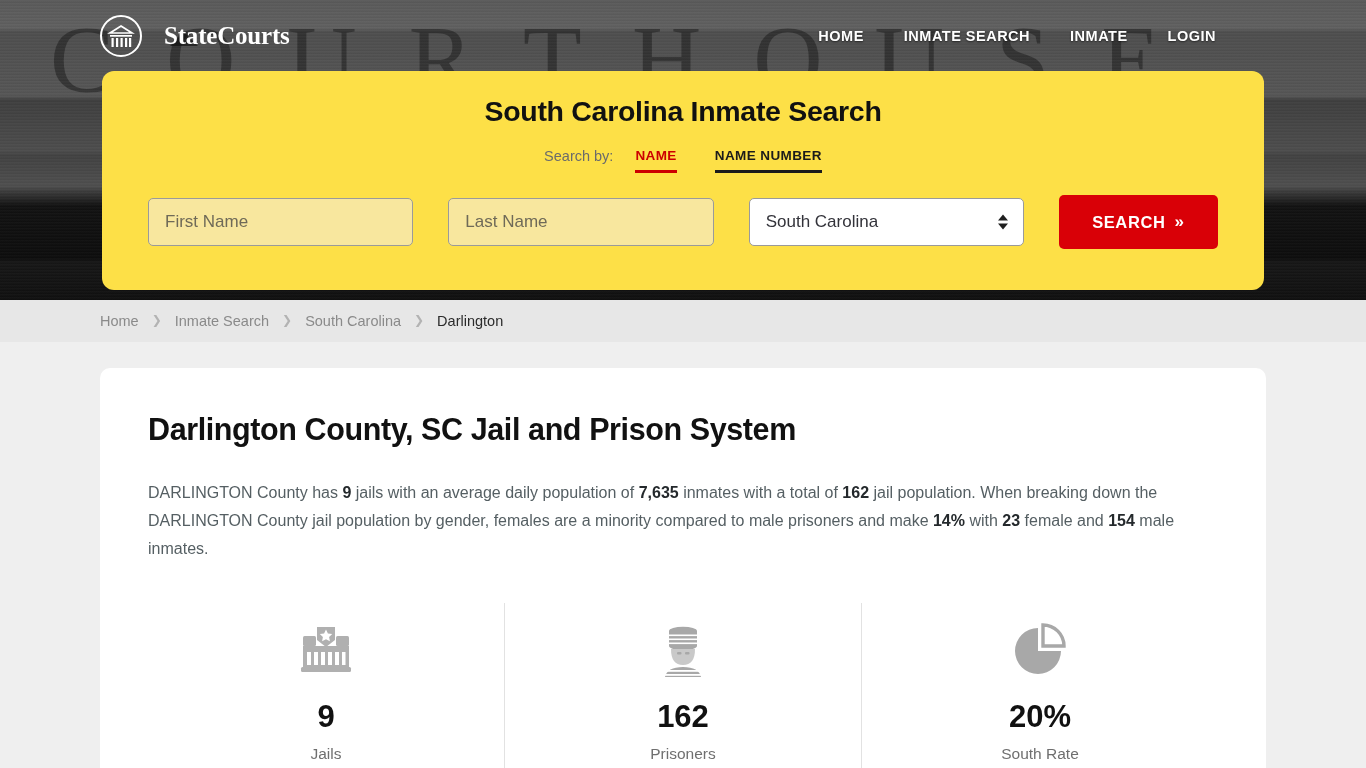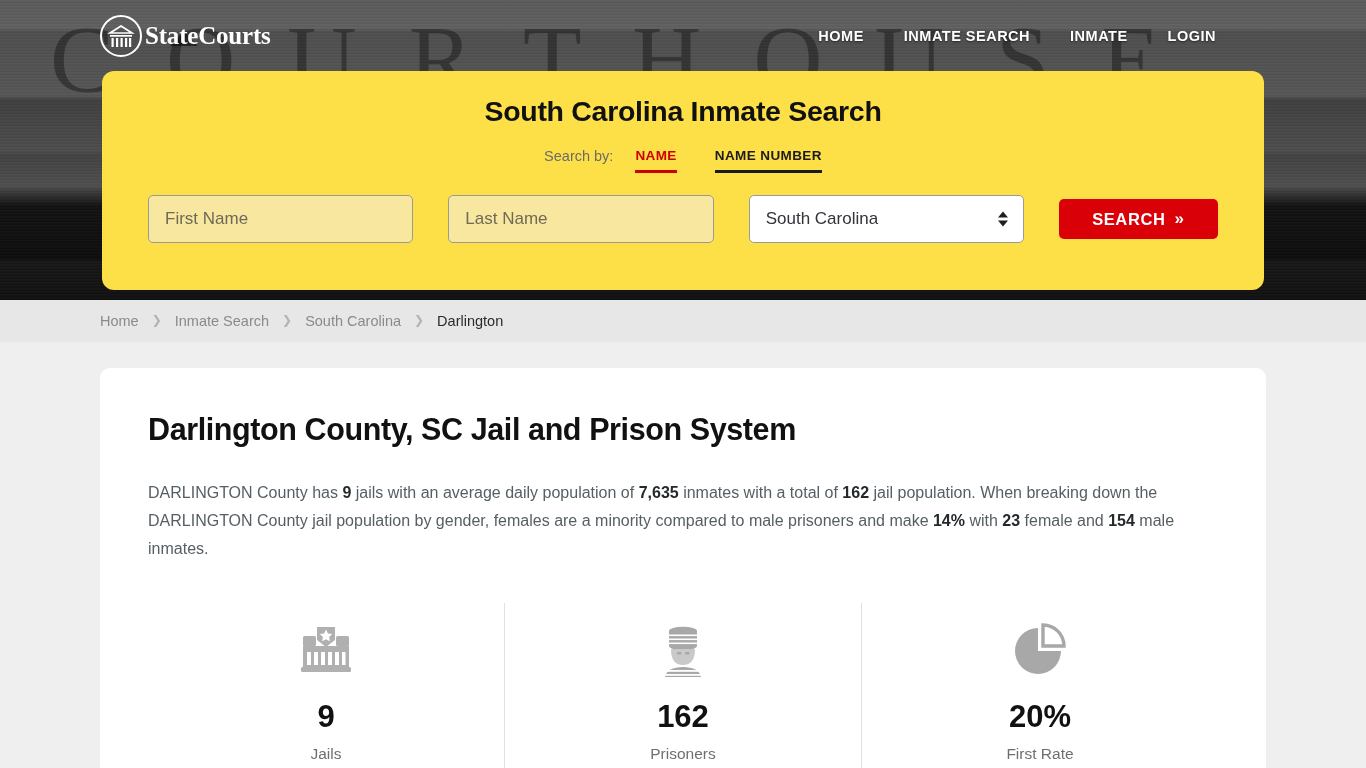--- a/index.html
+++ b/index.html
@@ -67,21 +67,21 @@
   
   .topbar {
     position: absolute;
     top: 0; left: 0;
     width: 1366px; height: 72px;
     display: flex;
     align-items: center;
     padding: 0 150px 0 100px;
     z-index: 5;
   }
-  .brand { display: flex; align-items: center; gap: 3px; text-decoration: none; }
+  .brand { display: flex; align-items: center; gap: 22px; text-decoration: none; }
   .brand-mark {
     width: 42px; height: 42px;
     border: 2.5px solid #fff;
     border-radius: 50%;
     position: relative;
     flex: none;
   }
   .brand-name {
     font-family: "Liberation Serif", serif;
     font-weight: bold;
@@ -190,21 +190,21 @@
     display: block;
     width: 0; height: 0;
     border-left: 5px solid transparent;
     border-right: 5px solid transparent;
   }
   .stepper .up { border-bottom: 6px solid #1f1f1f; }
   .stepper .dn { border-top: 6px solid #1f1f1f; }
 
   .search-btn {
     margin-left: 24px;
-    width: 166px; height: 40px;
+    width: 166px; height: 54px;
     background: #d90007;
     border: none;
     border-radius: 5px;
     color: #ffffff;
     font-family: "Liberation Sans", sans-serif;
     font-size: 16.5px;
     font-weight: bold;
     letter-spacing: 0.6px;
     cursor: pointer;
     display: flex;
@@ -408,18 +408,18 @@
       </div>
 
       <div class="stat">
         <div class="stat-icon">
           <svg width="64" height="64" viewBox="0 0 64 64">
             <path d="M30 10 a23 23 0 1 0 23 23 h-23 z" fill="#a8a8a8"></path>
             <path d="M35 7 v21 h21 a21 21 0 0 0 -21 -21 z" fill="none" stroke="#a8a8a8" stroke-width="3.4"></path>
           </svg>
         </div>
         <div class="stat-value">20%</div>
-        <div class="stat-label">First Rate</div>
+        <div class="stat-label">South Rate</div>
       </div>
 
     </div>
   </div>
 </div>
 
 </body></html>

